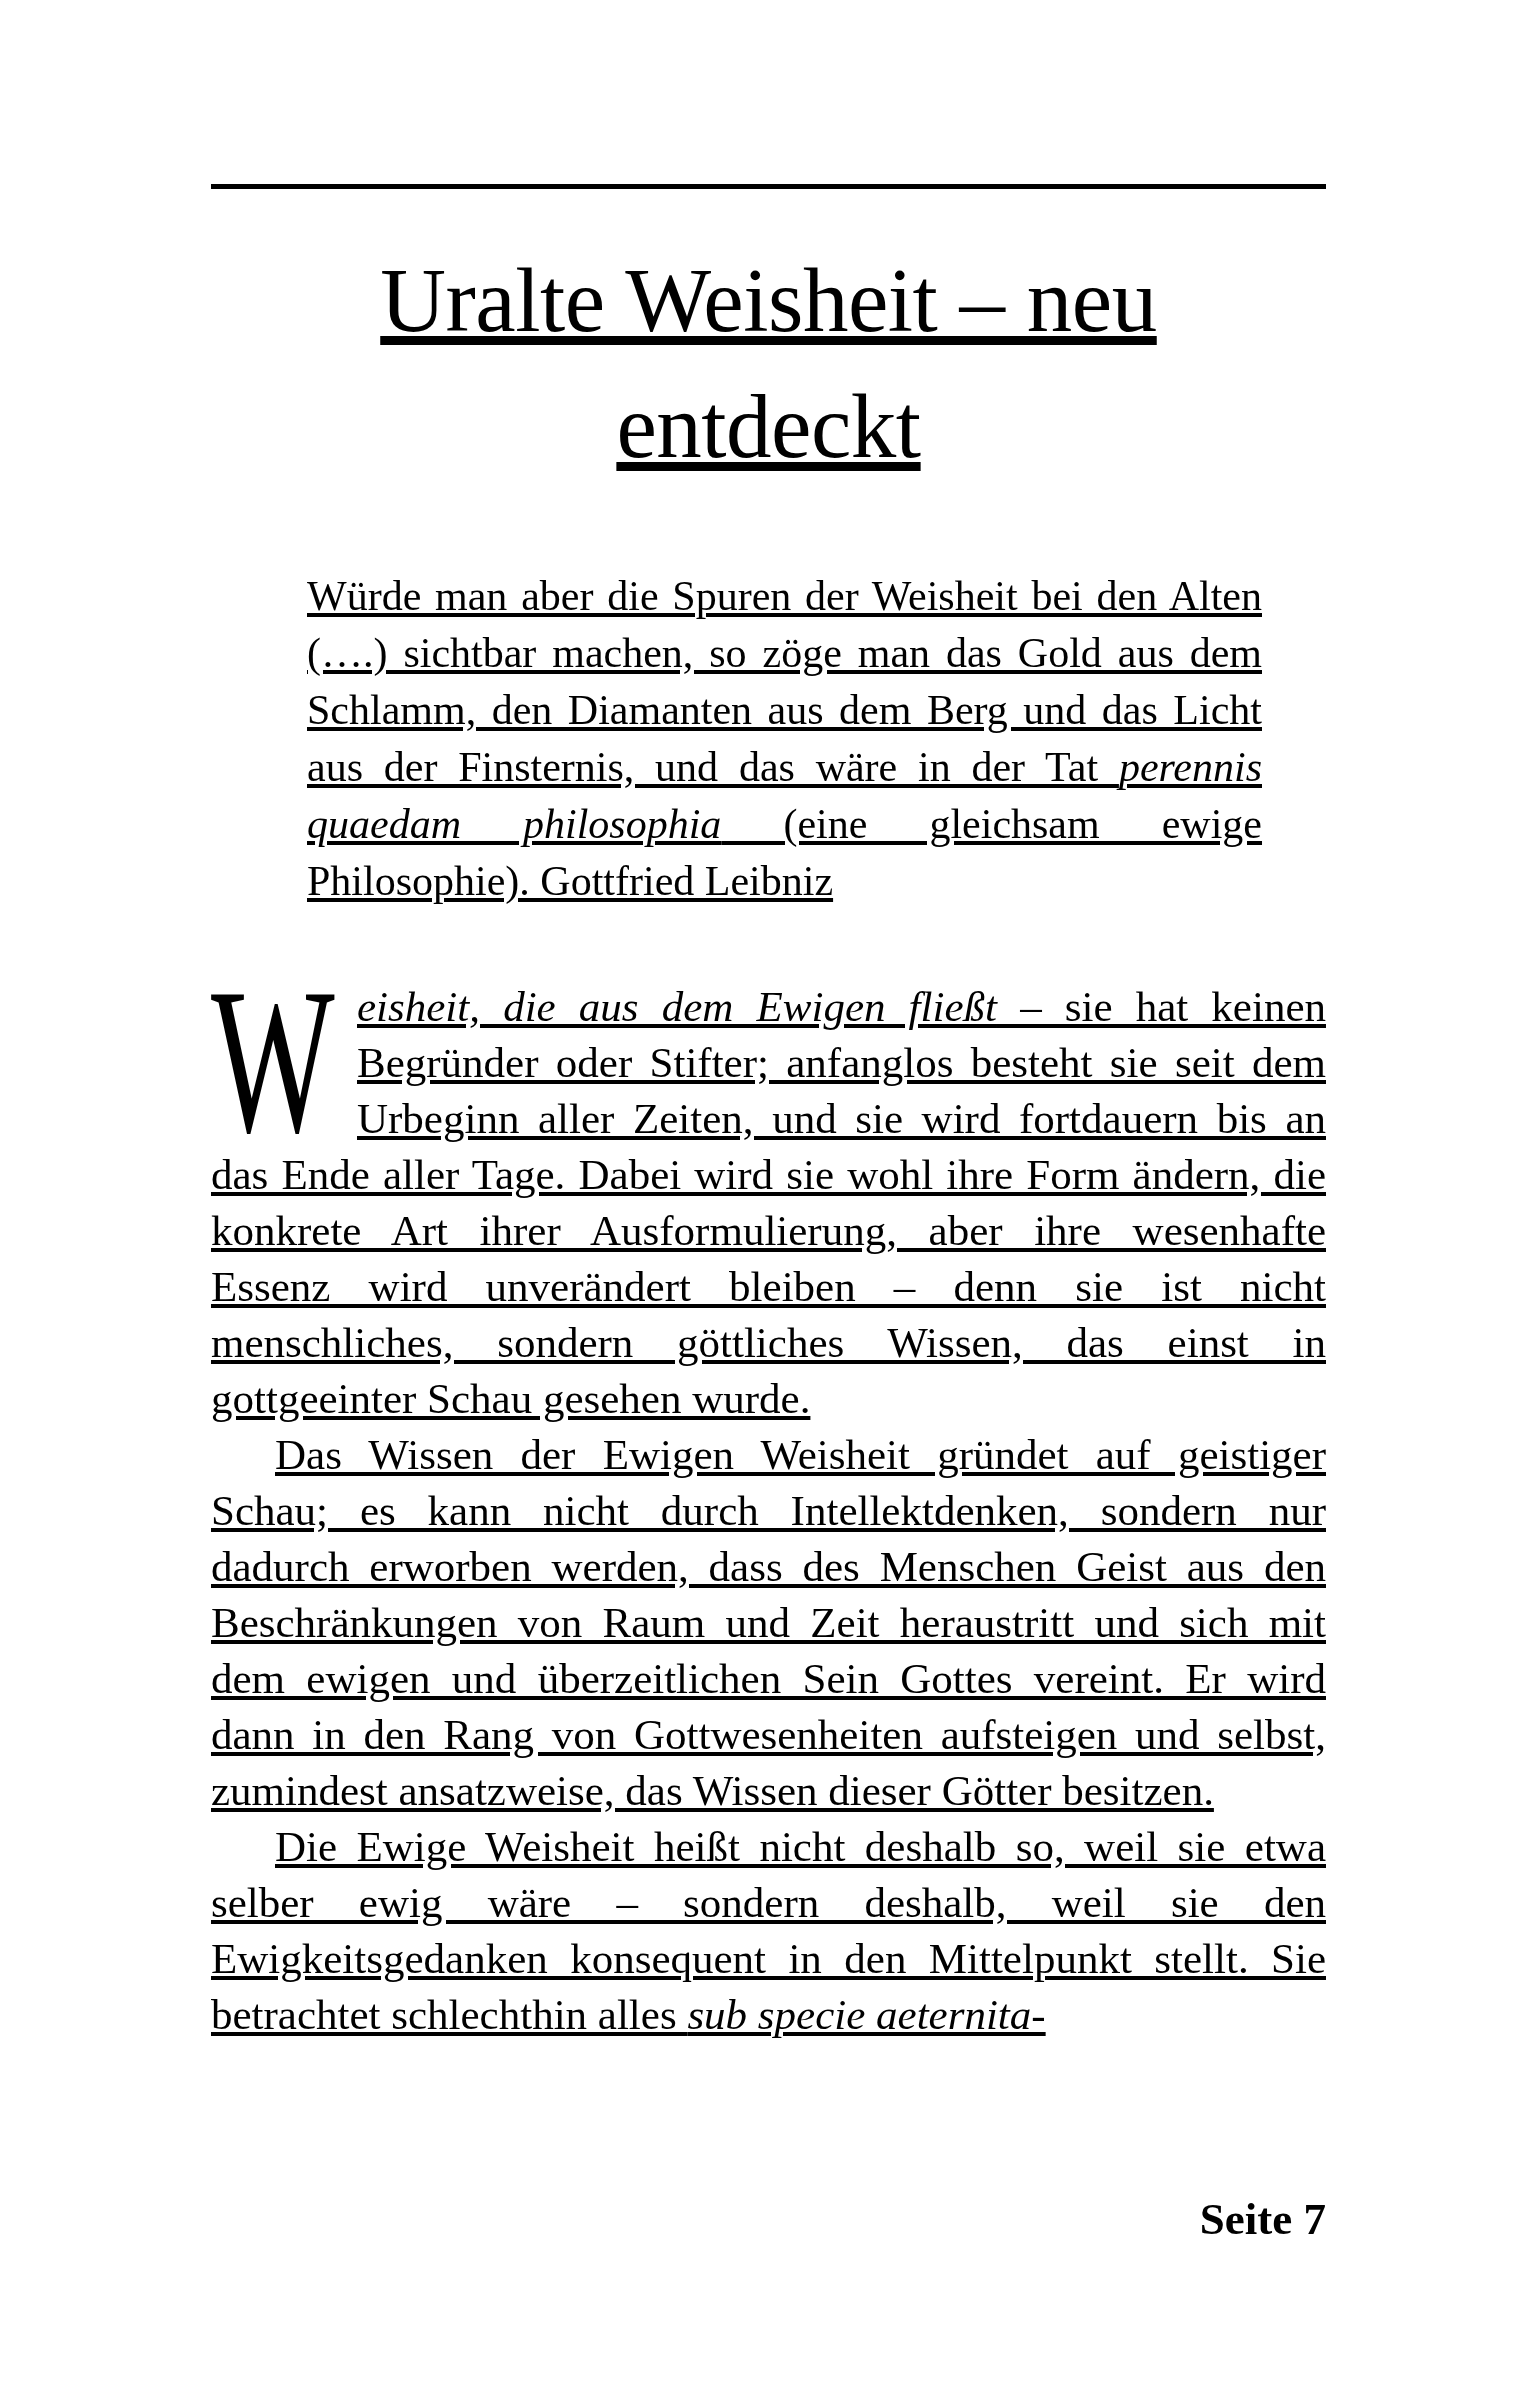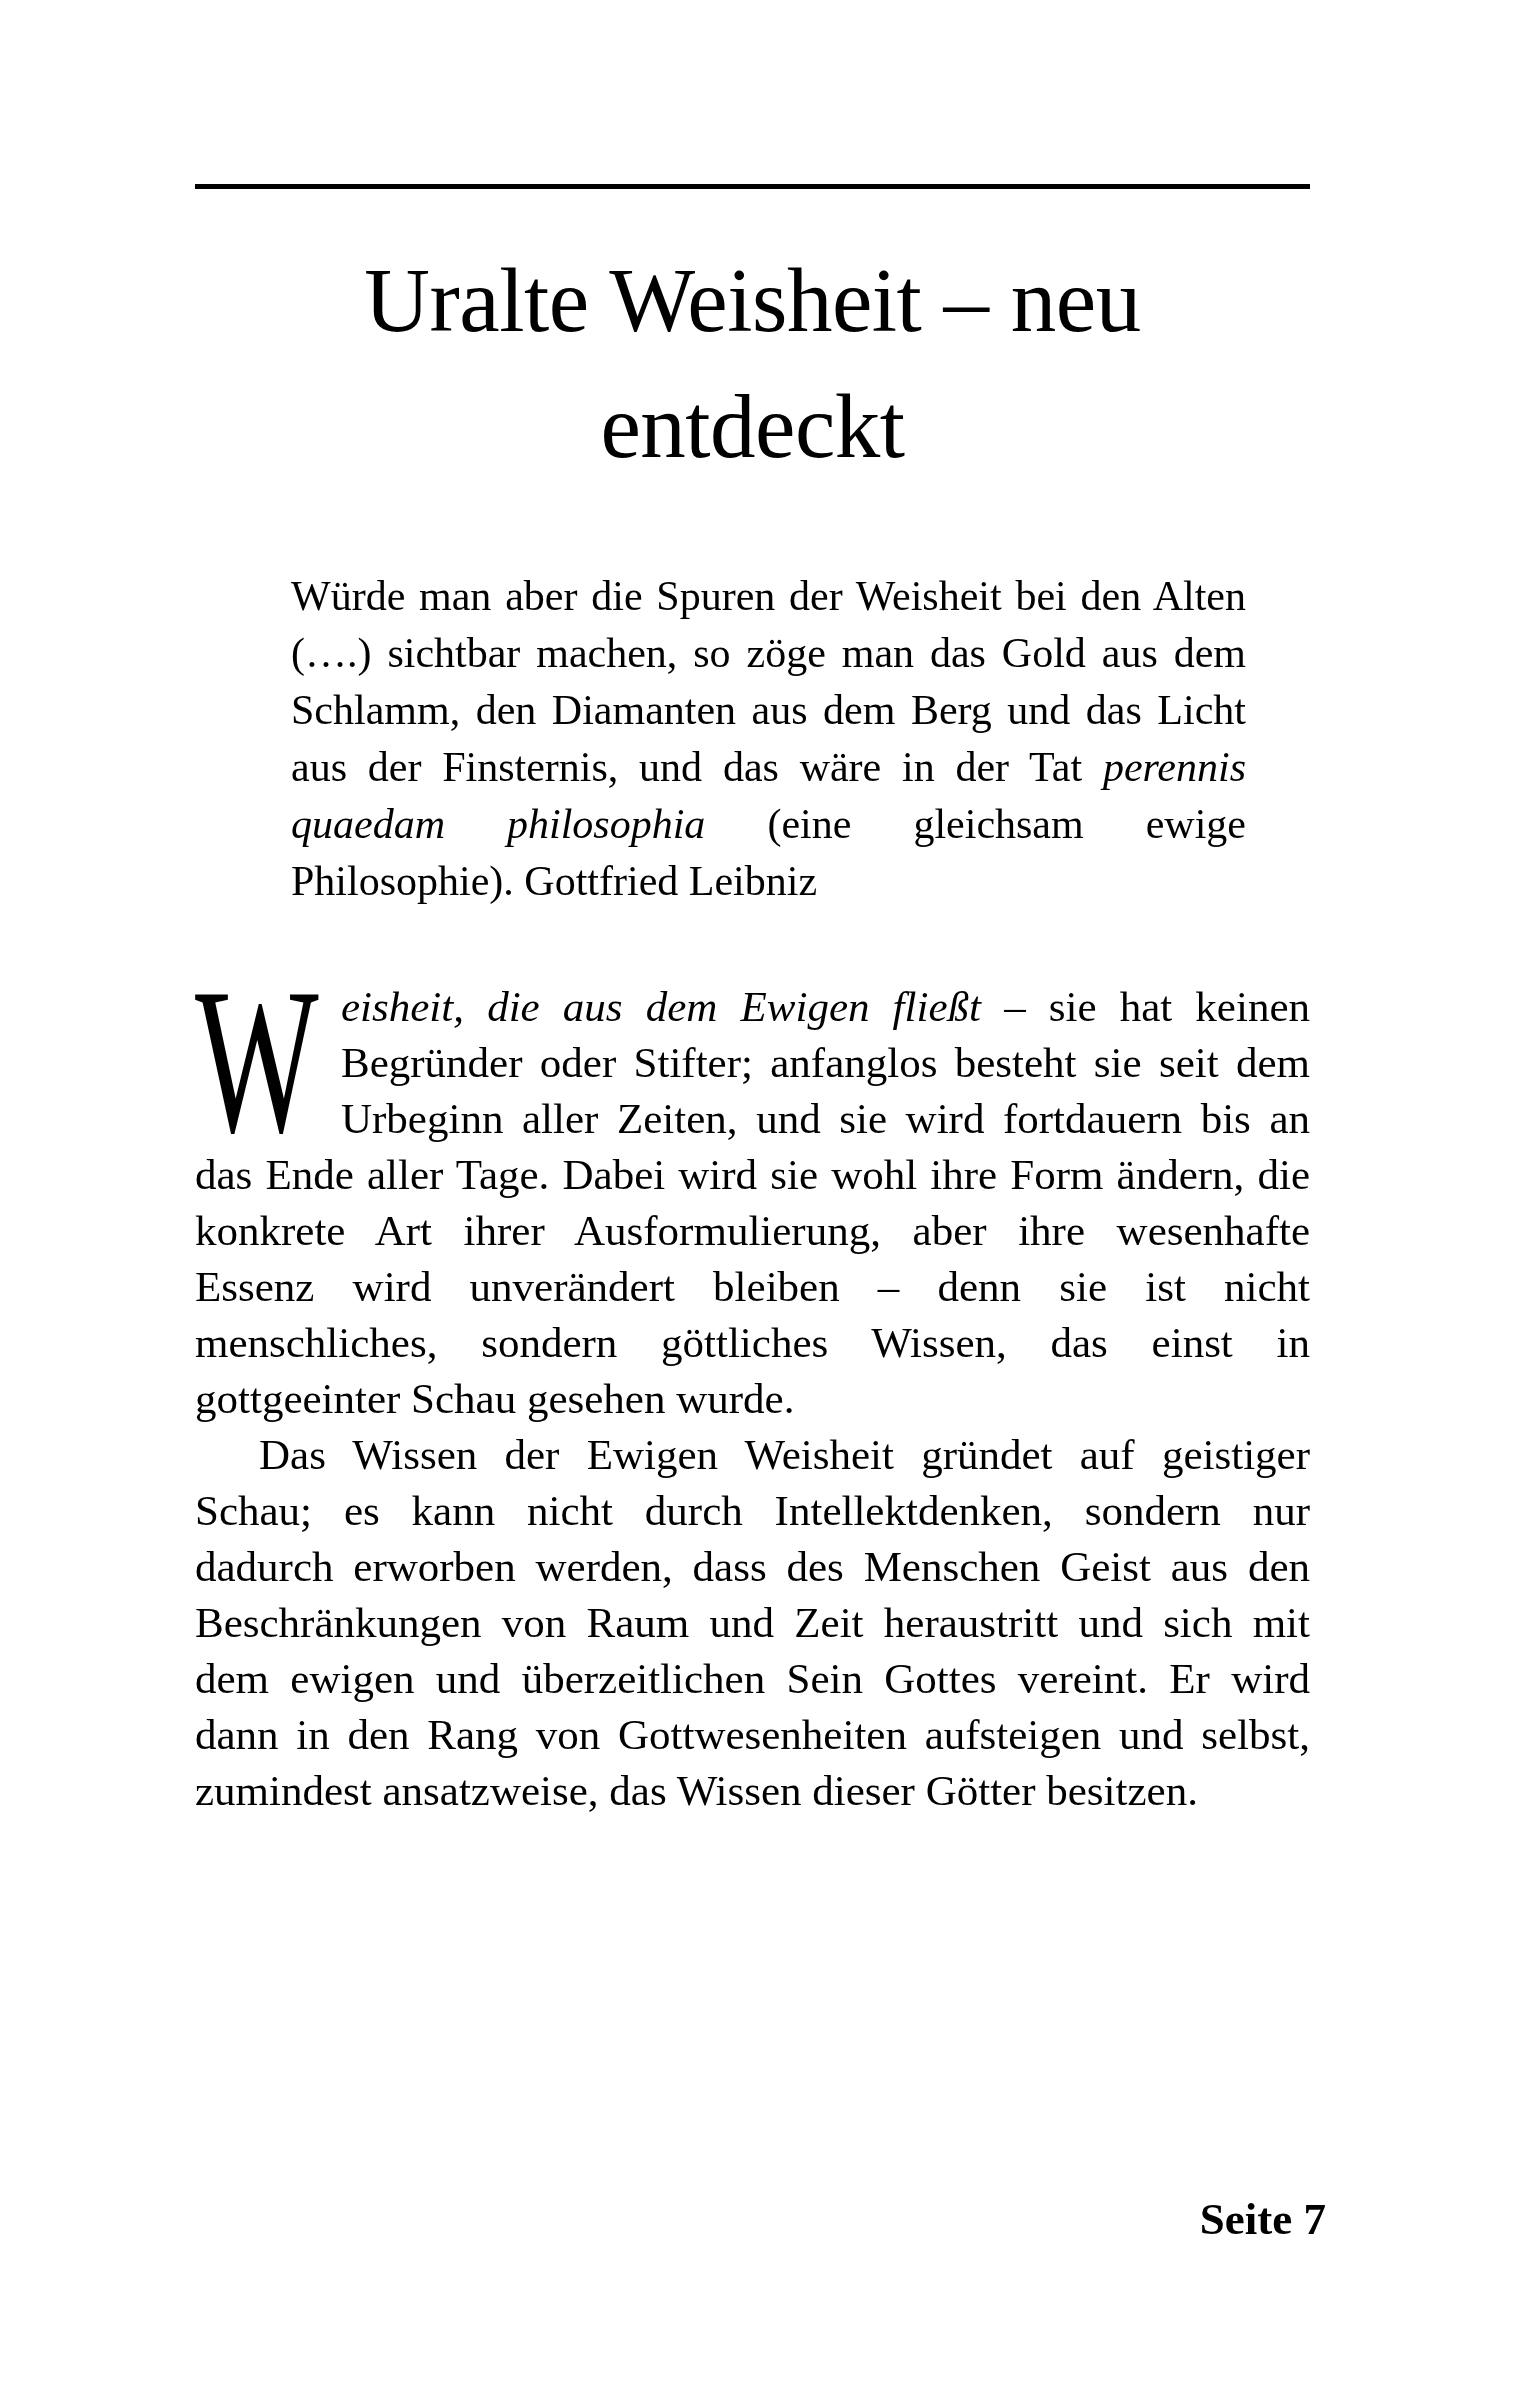--- a/index.html
+++ b/index.html
@@ -11,23 +11,24 @@
     position: relative;
     width: 1515px;
     height: 2401px;
     background: #ffffff;
     color: #000000;
     font-family: "Liberation Serif", "DejaVu Serif", serif;
     overflow: hidden;
   }
   .content {
     position: absolute;
-    left: 195px;
+    left: 211px;
     top: 184px;
     width: 1115px;
+    text-decoration: underline;
   }
   .rule {
     height: 4.8px;
     background: #000000;
   }
   .title {
     margin: 49px 0 0 0;
     text-align: center;
     font-size: 91px;
     line-height: 126px;
@@ -88,19 +89,20 @@
       </h1>
 
     <blockquote class="epigraph"><span>Würde man aber die Spuren der Weisheit bei den Alten (….) sichtbar machen, so zöge man das Gold aus dem Schlamm, den Diamanten aus dem Berg und das Licht aus der Finsternis, und das wäre in der Tat </span><span class="italic">perennis quaedam philosophia</span><span> (eine gleichsam ewige Philosophie). Gottfried Leibniz</span></blockquote>
 
     <div class="body-text">
 
       <p class="para"><span class="dropcap">W</span><span class="italic">eisheit, die aus dem Ewigen fließt</span><span> – sie hat keinen Begründer oder Stifter; anfanglos besteht sie seit dem Urbeginn aller Zeiten, und sie wird fortdauern bis an das Ende aller Tage. Dabei wird sie wohl ihre Form ändern, die konkrete Art ihrer Ausformulierung, aber ihre wesenhafte Essenz wird unverändert bleiben – denn sie ist nicht menschliches, sondern göttliches Wissen, das einst in gottgeeinter Schau gesehen wurde.</span></p>
 
       <p class="para indent">Das Wissen der Ewigen Weisheit gründet auf geistiger Schau; es kann nicht durch Intellektdenken, sondern nur dadurch erworben werden, dass des Menschen Geist aus den Beschränkungen von Raum und Zeit heraustritt und sich mit dem ewigen und überzeitlichen Sein Gottes vereint. Er wird dann in den Rang von Gottwesenheiten aufsteigen und selbst, zumindest ansatzweise, das Wissen dieser Götter besitzen.</p>
 
+      <p class="para indent"><span>Die Ewige Weisheit heißt nicht deshalb so, weil sie etwa selber ewig wäre – sondern deshalb, weil sie den Ewigkeitsgedanken konsequent in den Mittelpunkt stellt. Sie betrachtet schlechthin alles </span><span class="italic">sub specie aeternita-</span></p>
 
     </div>
   </div>
 
   <div class="page-footer">Seite 7</div>
 </div>
 
 
 </body></html>

